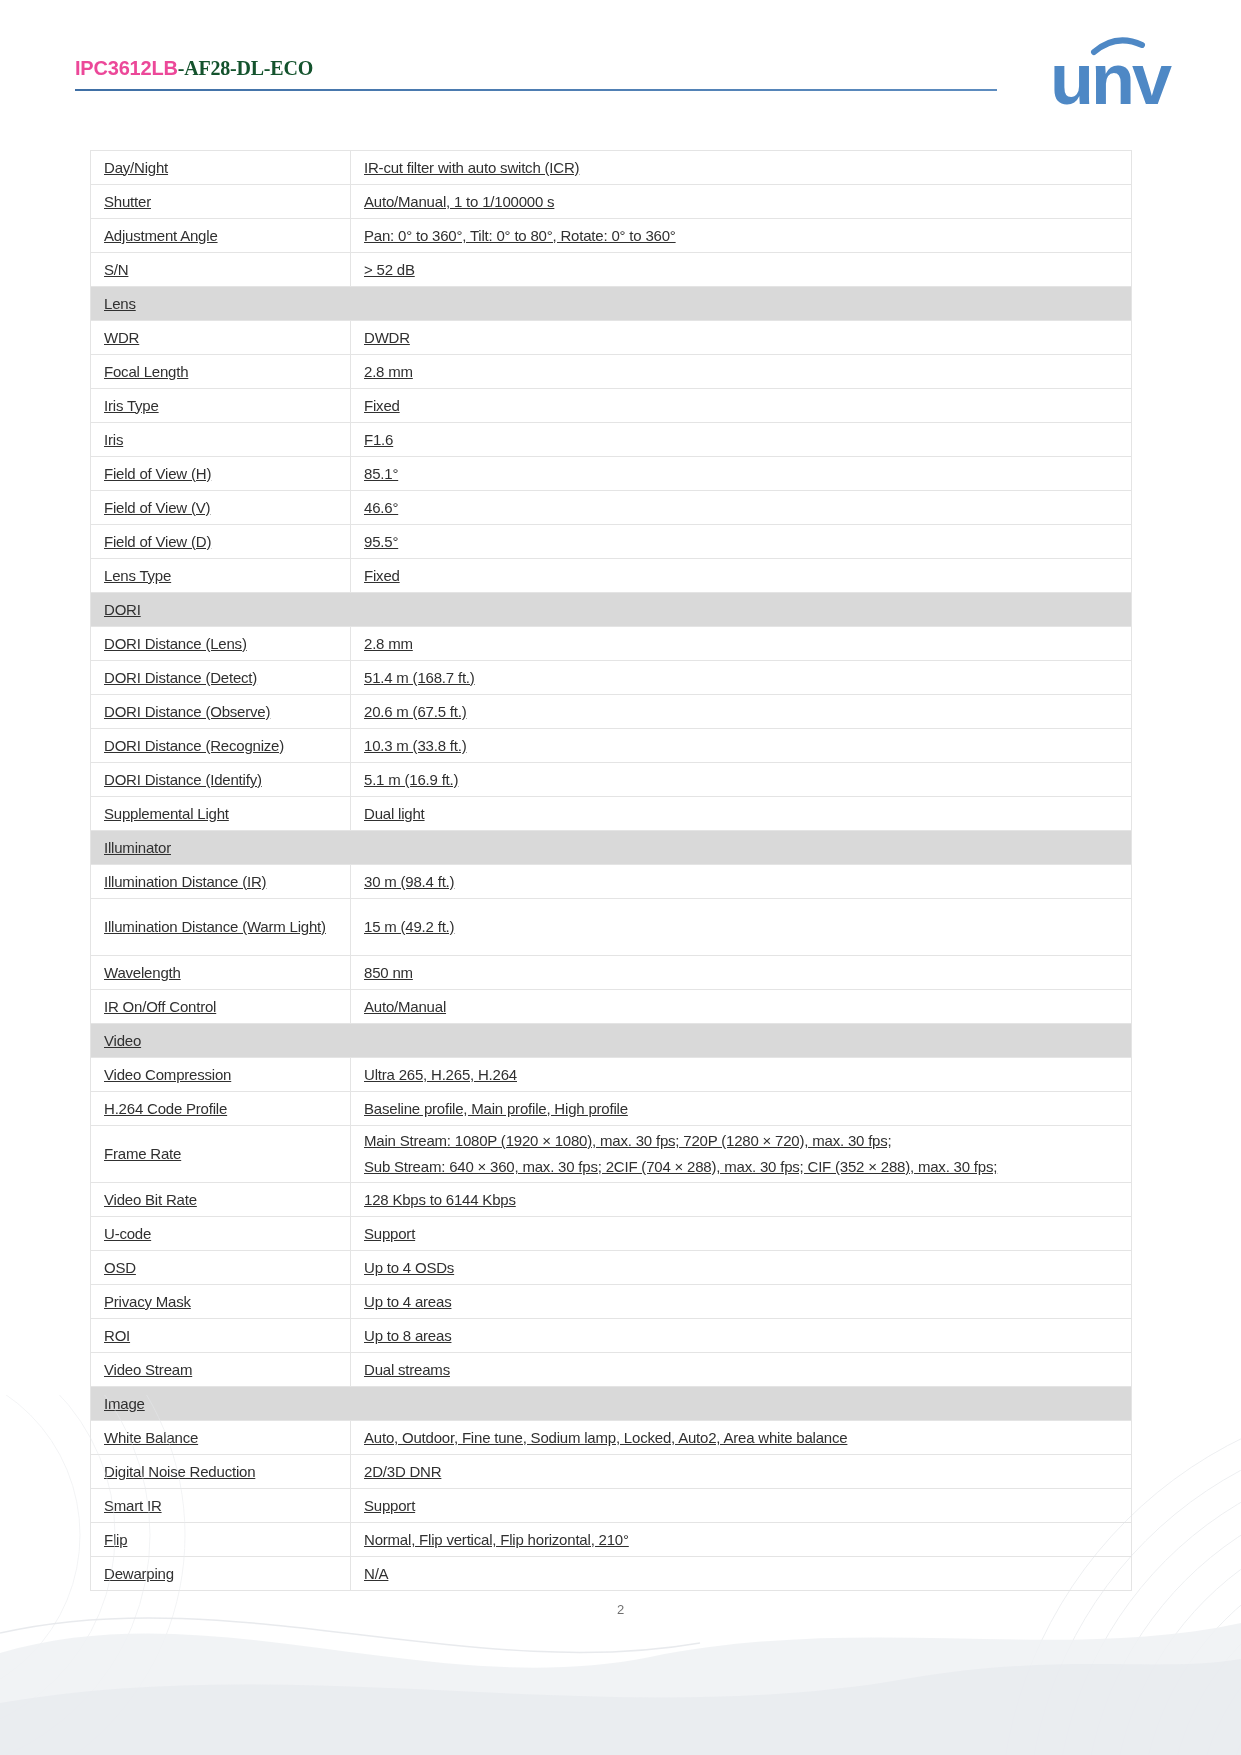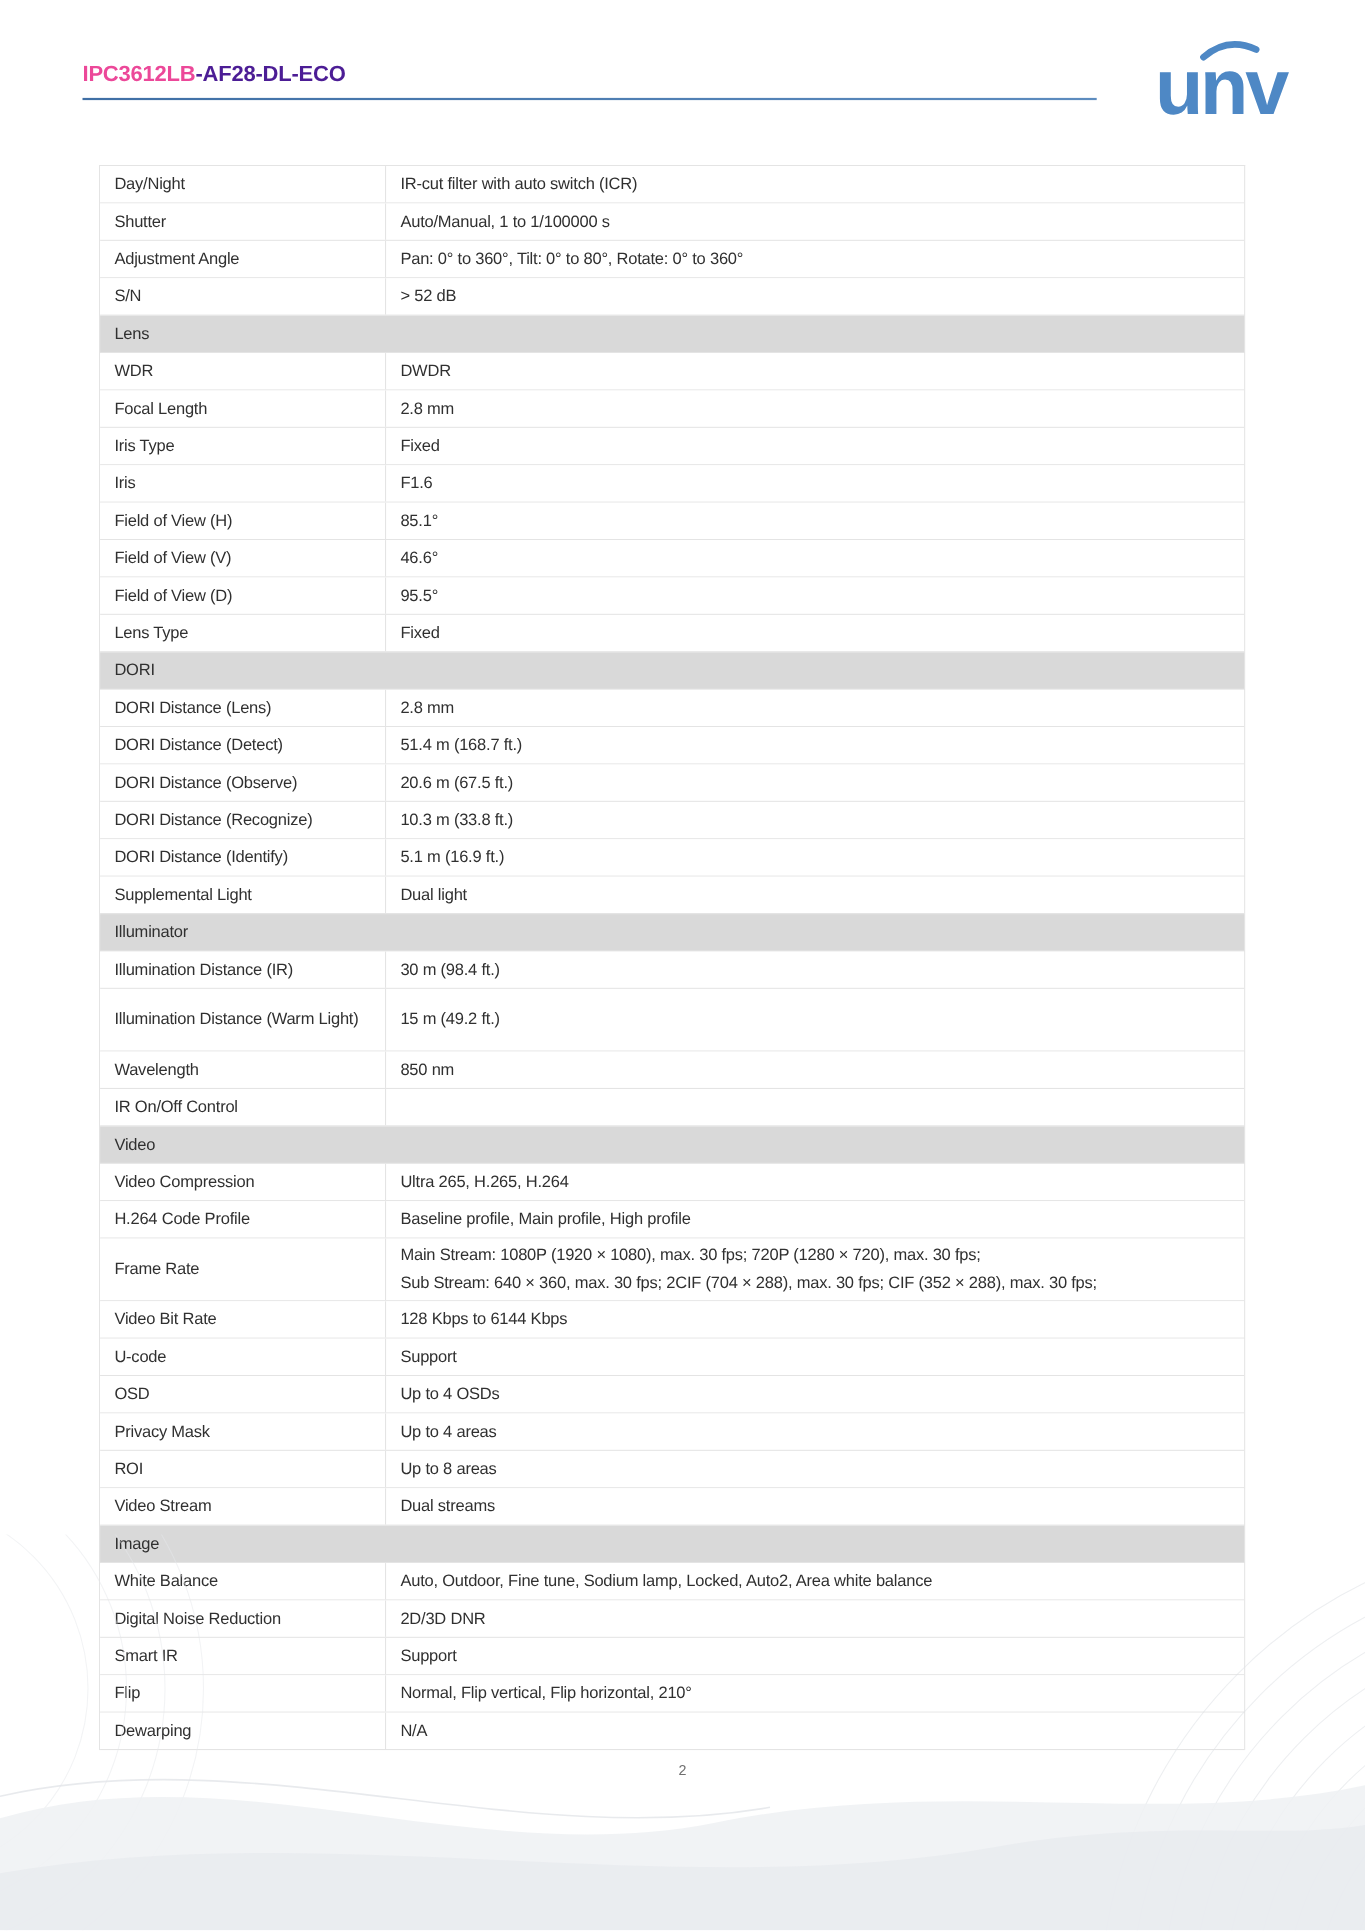--- a/index.html
+++ b/index.html
@@ -11,38 +11,38 @@
     font-family:"Liberation Sans", sans-serif;
     color:#303030;
   }
   
   .title{
     position:absolute;left:75px;top:57px;
     font-size:20px;font-weight:bold;letter-spacing:-0.2px;
     white-space:nowrap;
   }
   .title .model{color:#ec4899;}
-  .title .suffix{color:#4c1d95;}
+  .title .suffix{color:#14532d;font-family:Liberation Serif, serif;}
   .rule{
     position:absolute;left:75px;top:89px;
     width:922px;height:2px;
     background:linear-gradient(to right,#3f6fa5,#5d8cbf);
   }
   .logo{position:absolute;left:1024px;top:30px;width:120px;height:80px;margin-left:28px;}
   
   .spec-table{
     position:absolute;left:90px;top:150px;width:1042px;
     box-sizing:border-box;
     border:1px solid #e4e4e4;border-bottom:none;
     font-size:15px;letter-spacing:-0.2px;
     background:#ffffff;
   }
   .trow{
     display:flex;height:34px;box-sizing:border-box;
-    border-bottom:1px solid #e4e4e4;background:#ffffff;
+    border-bottom:1px solid #e4e4e4;background:#ffffff;text-decoration:underline;
   }
   .trow.tall{height:57px;}
   .trow.section{background:#d9d9d9;}
   .cl{
     width:260px;box-sizing:border-box;flex:0 0 260px;
     padding:0 8px 0 13px;
     display:flex;align-items:center;
     border-right:1px solid #e4e4e4;
     line-height:24px;
   }
@@ -213,20 +213,23 @@
         </div>
       </div>
       <div class="trow">
         <div class="cl">Wavelength</div>
         <div class="cv">
           <div>850 nm</div>
         </div>
       </div>
       <div class="trow">
         <div class="cl">IR On/Off Control</div>
+        <div class="cv">
+          <div>Auto/Manual</div>
+        </div>
       </div>
       <div class="trow section">
         <div class="scell">Video</div>
       </div>
       <div class="trow">
         <div class="cl">Video Compression</div>
         <div class="cv">
           <div>Ultra 265, H.265, H.264</div>
         </div>
       </div>

